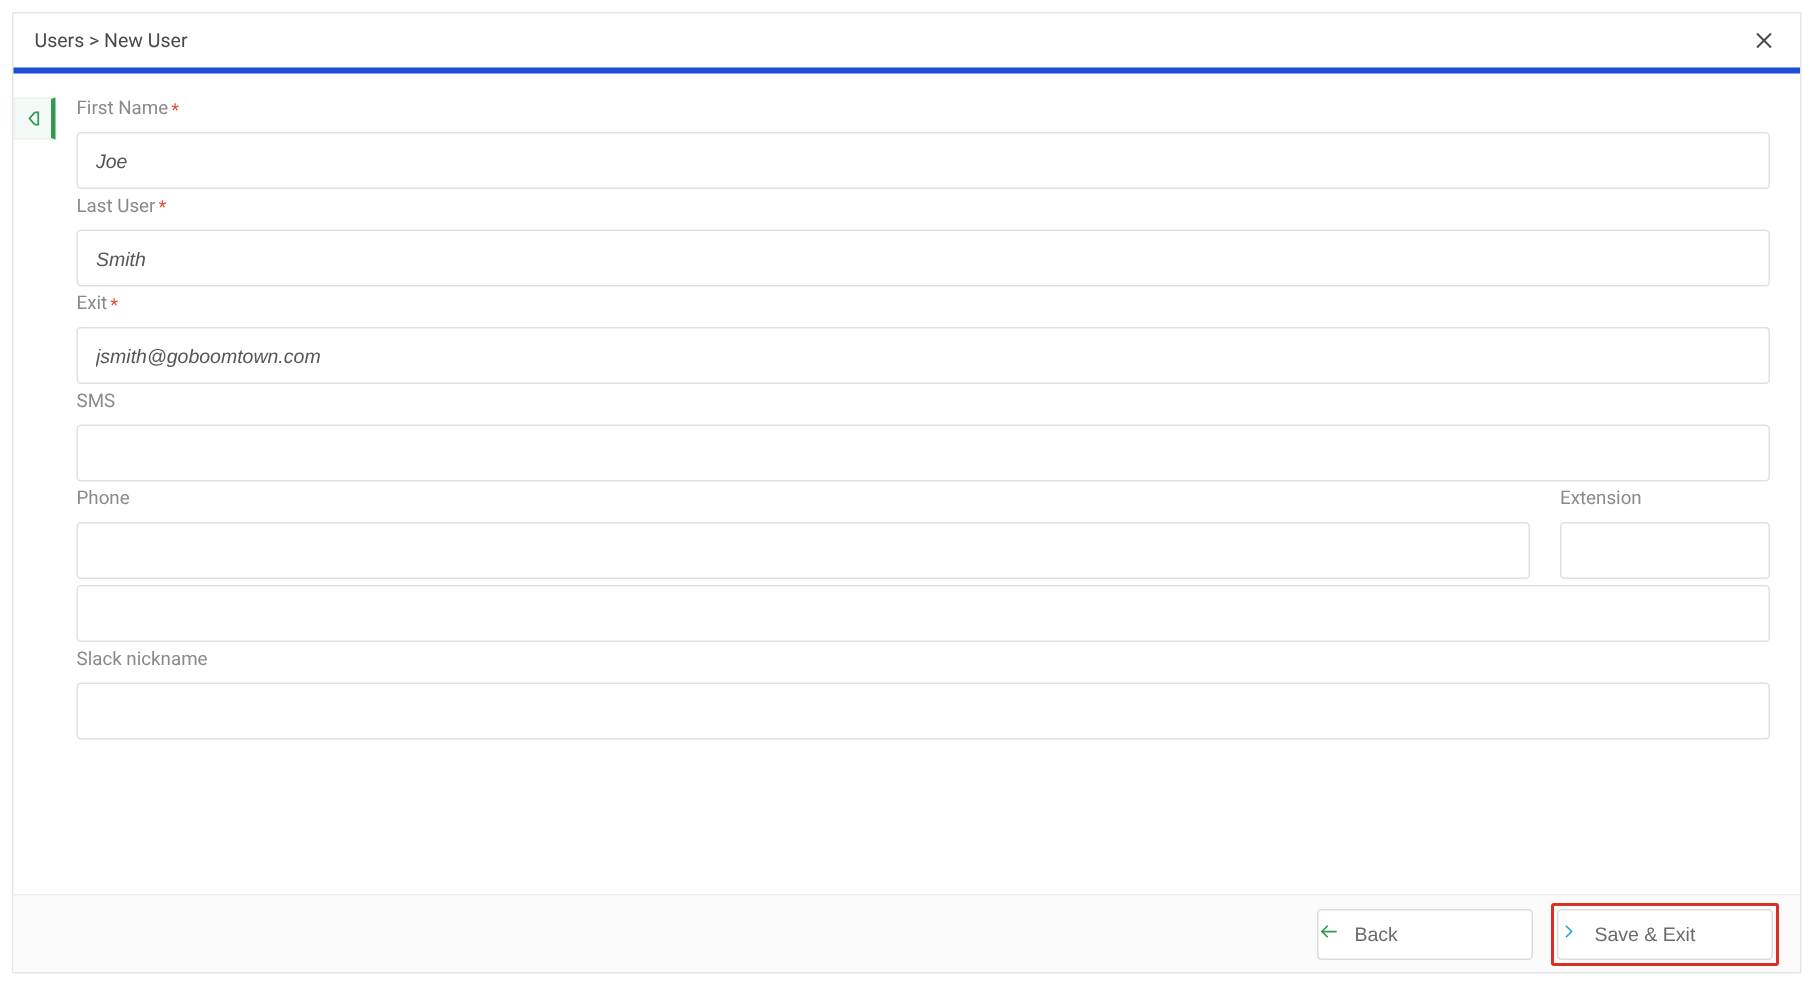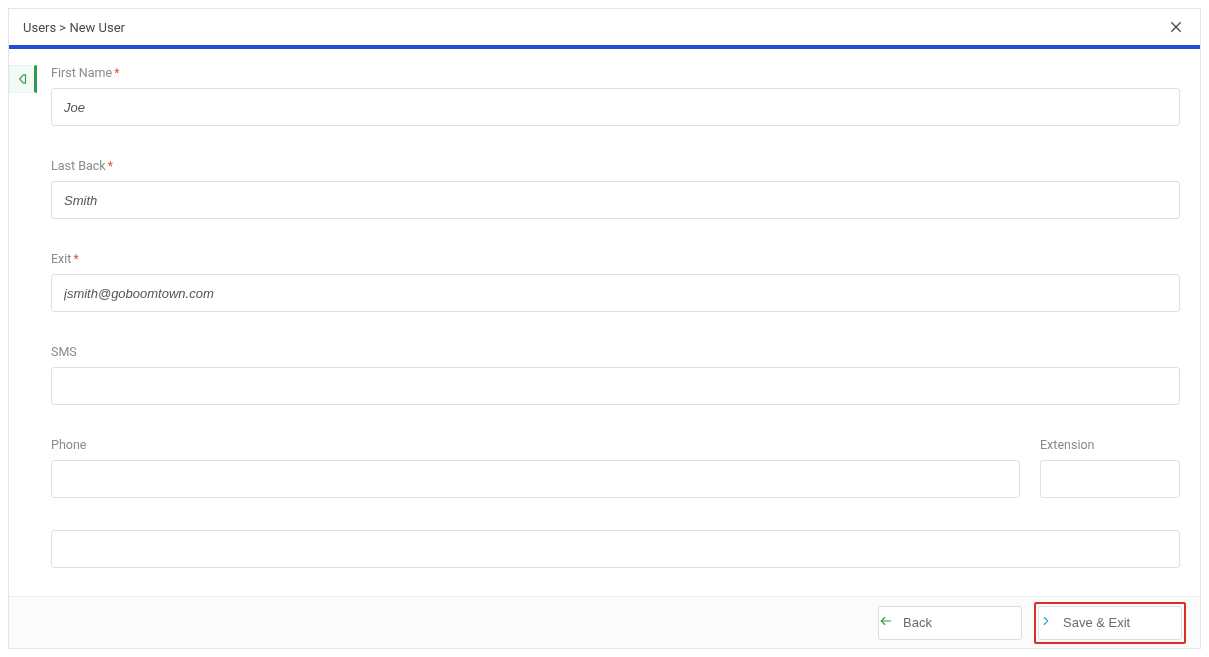--- a/index.html
+++ b/index.html
@@ -62,21 +62,21 @@
     }
     .toggle-tab svg { width: 14px; height: 14px; }
     .form-area {
       flex: 1;
       padding: 16px 20px 16px 14px;
       overflow-y: auto;
     }
     .row {
       display: flex;
       gap: 20px;
-      margin-bottom: 32px;
+      margin-bottom: 4px;
     }
     .field {
       display: flex;
       flex-direction: column;
       flex: 1;
     }
     .field.extension { flex: 0 0 140px; }
     .field-label {
       font-size: 12.5px;
       color: #8a8a8a;
@@ -165,21 +165,21 @@
             <span>First Name</span>
             <span class="required-mark">*</span>
           </div>
           <input type="text" class="text-input" value="Joe" style="">
         </div>
       </div>
 
       <div class="row">
         <div class="field">
           <div class="field-label">
-            <span>Last Back</span>
+            <span>Last User</span>
             <span class="required-mark">*</span>
           </div>
           <input type="text" class="text-input" value="Smith" style="">
         </div>
       </div>
 
       <div class="row">
         <div class="field">
           <div class="field-label">
             <span>Exit</span>
@@ -212,20 +212,28 @@
           <input type="text" class="text-input" value="" style="">
         </div>
       </div>
 
       <div class="row">
         <div class="field">
           <input type="text" class="text-input" value="" style="">
         </div>
       </div>
 
+      <div class="row">
+        <div class="field">
+          <div class="field-label">
+            <span>Slack nickname</span>
+          </div>
+          <input type="text" class="text-input" value="" style="">
+        </div>
+      </div>
 
     </div>
   </div>
 
   <div class="footer">
     <button class="btn">
       <span class="back-icon">
         <svg viewBox="0 0 24 24" fill="none" stroke="currentColor" stroke-width="2" stroke-linecap="round">
           <line x1="20" y1="12" x2="4" y2="12"></line>
             <polyline points="10 6 4 12 10 18"></polyline>

